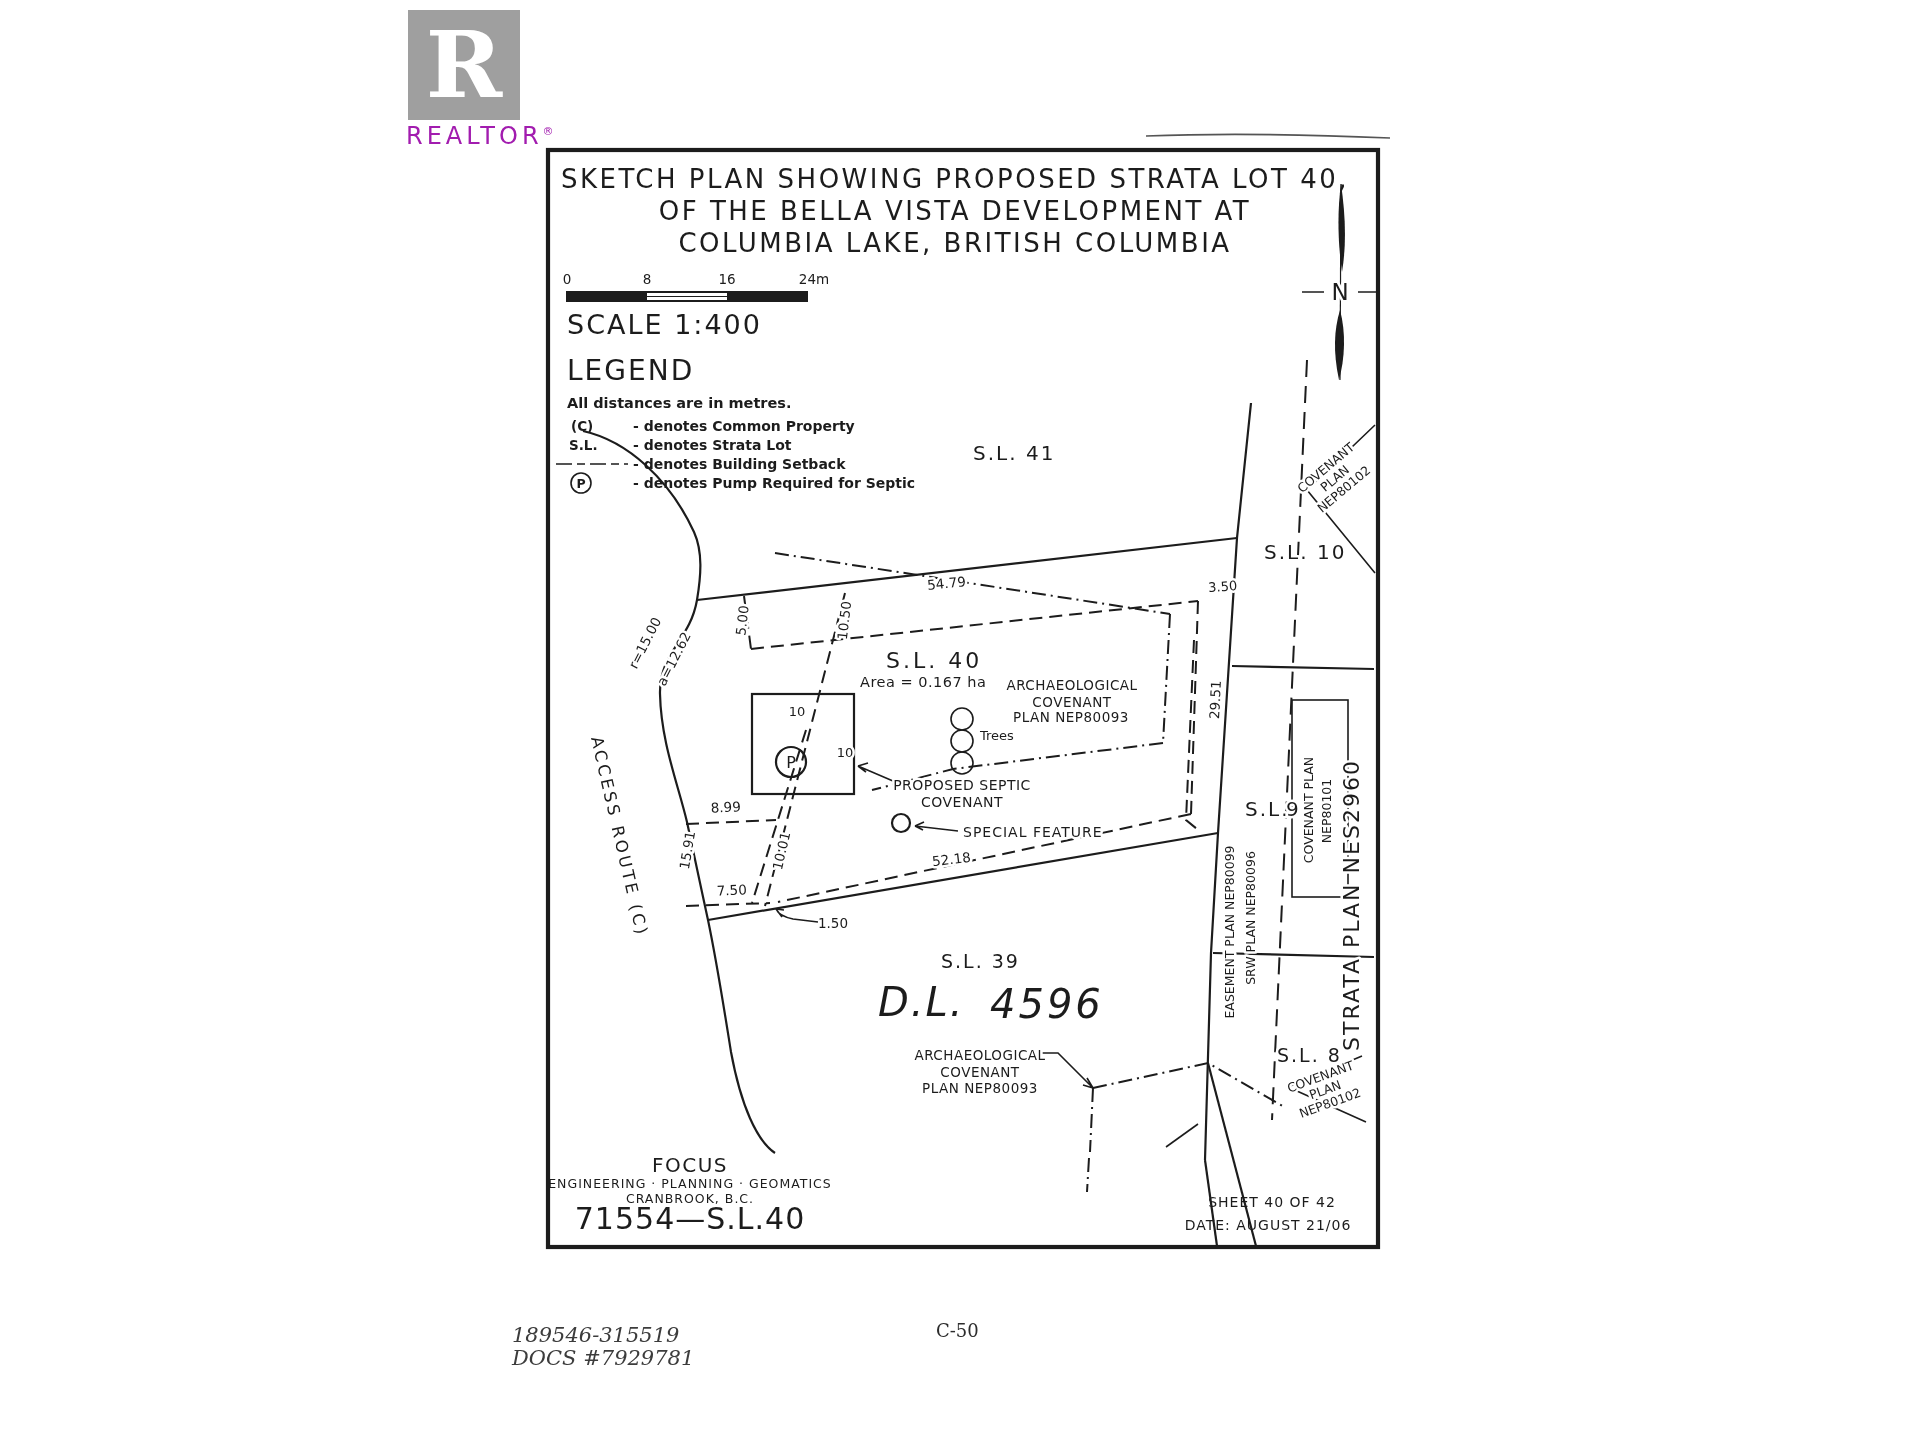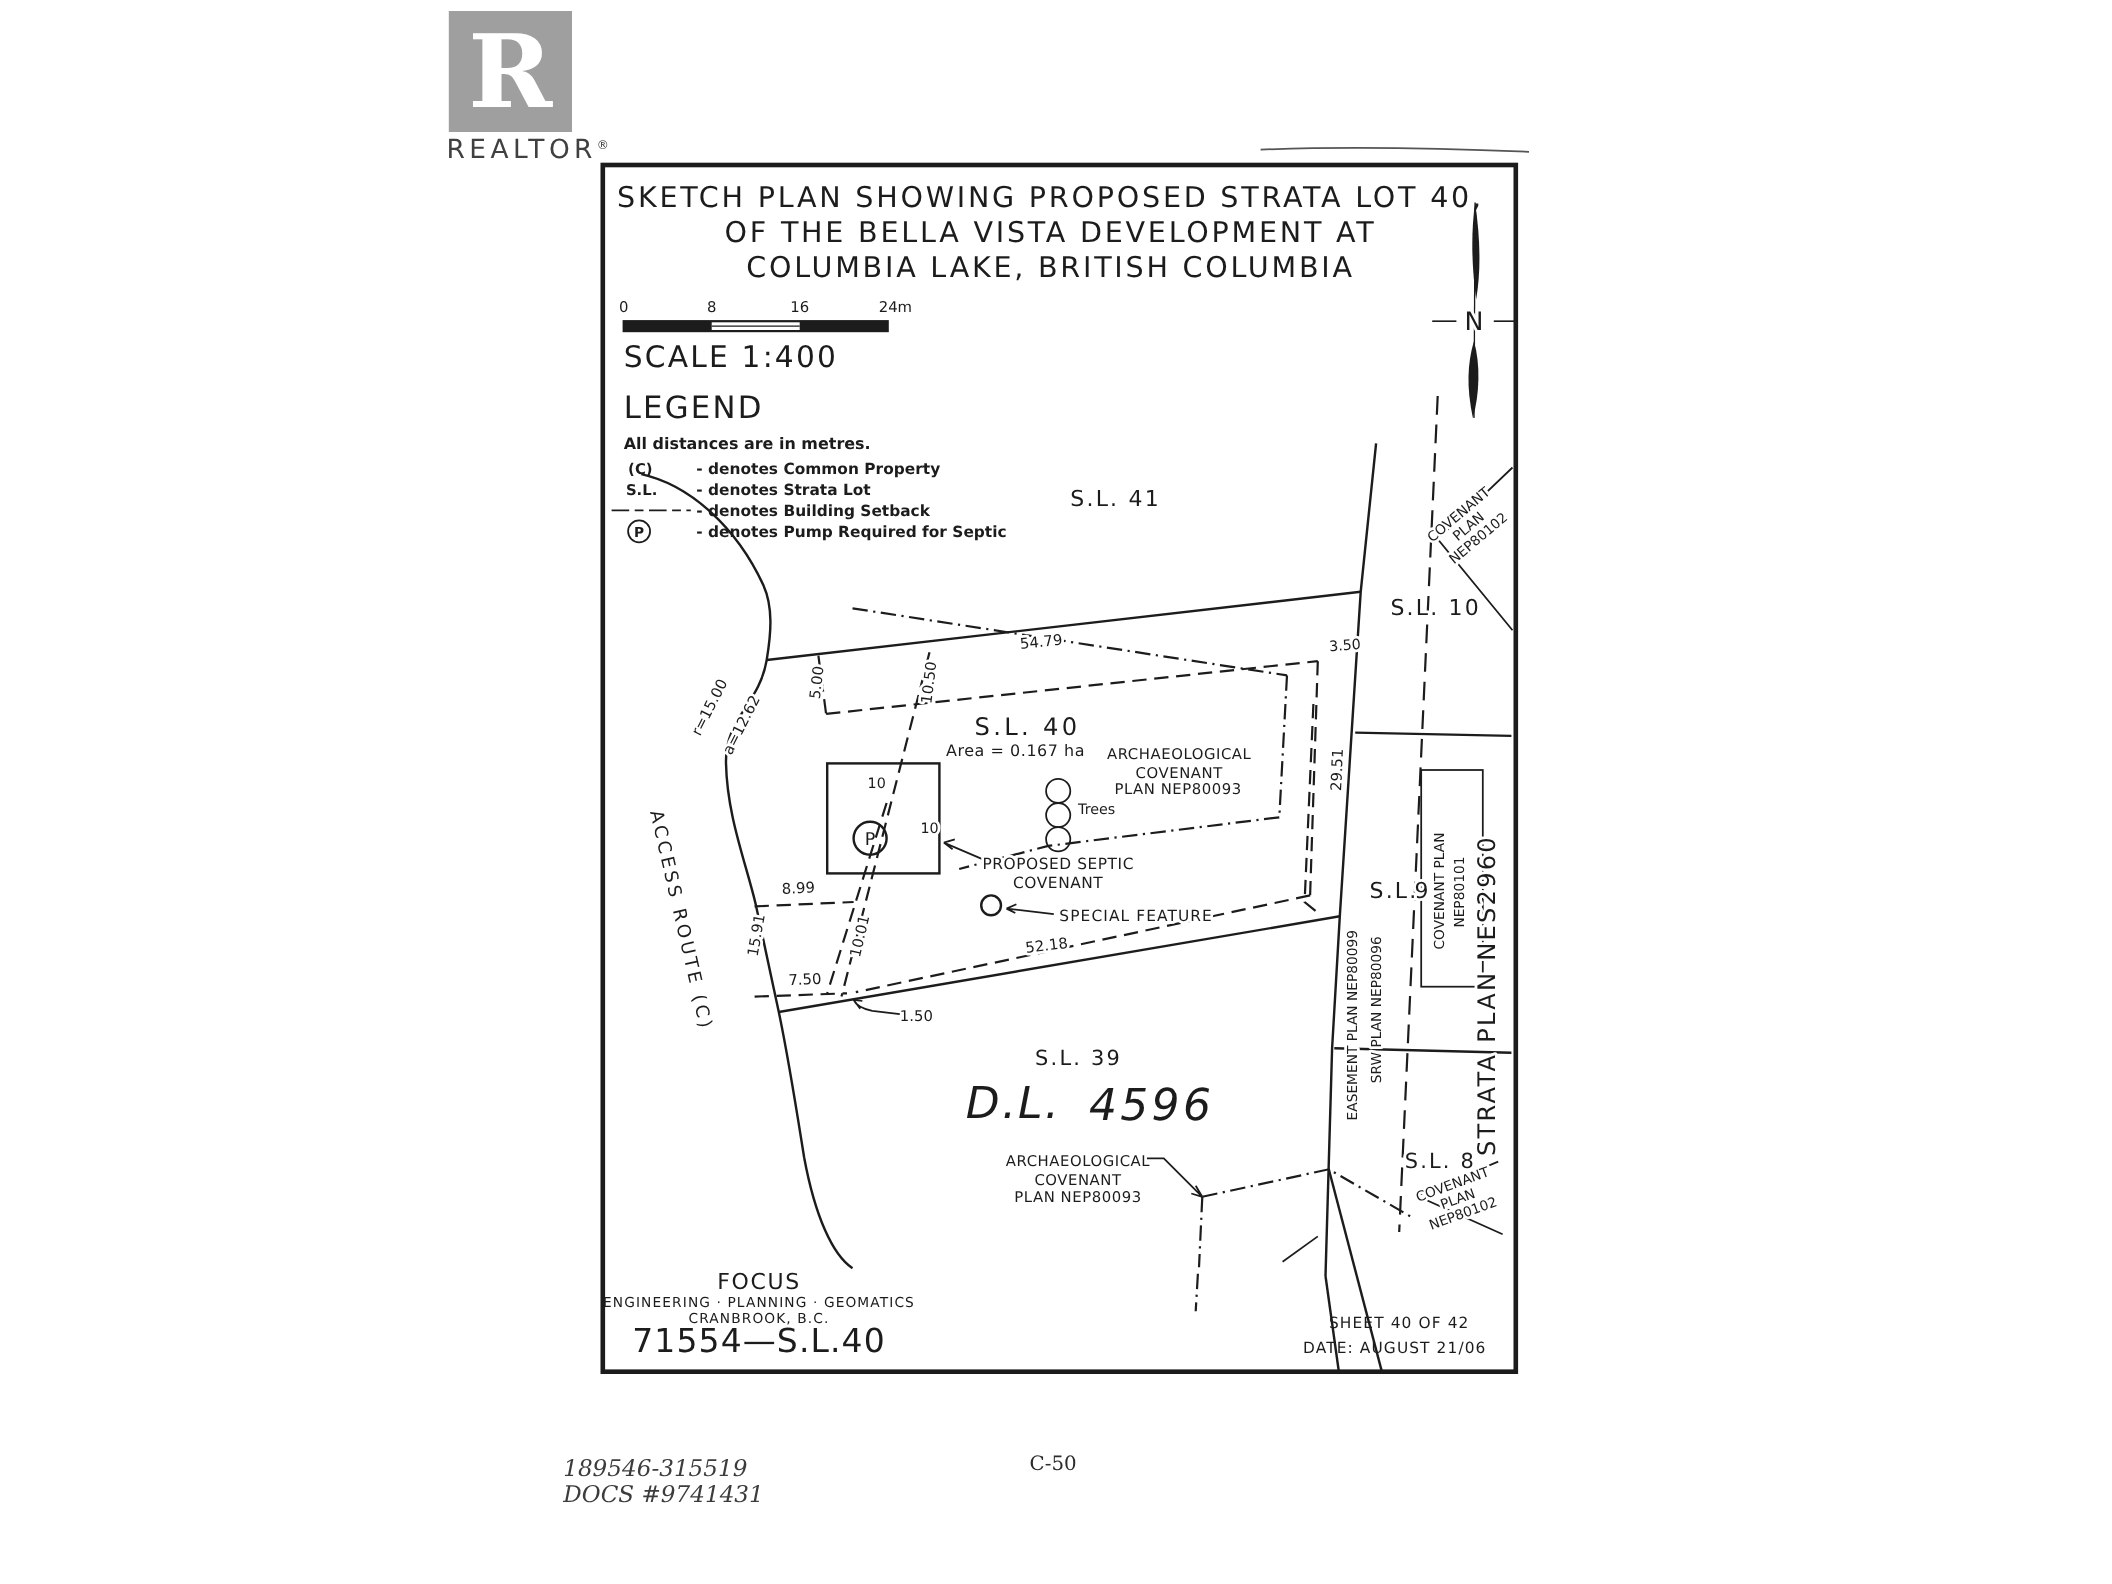--- a/index.html
+++ b/index.html
@@ -2,21 +2,21 @@
 <html><head>
 <meta charset="utf-8">
 <style>
   html,body{margin:0;padding:0;background:#ffffff;}
   .page{position:relative;width:1920px;height:1440px;background:#ffffff;overflow:hidden;
         font-family:"DejaVu Sans",sans-serif;color:#1c1c1c;}
   
   .logo-box{position:absolute;left:408px;top:10px;width:112px;height:110px;background:#9f9f9f;
             display:flex;align-items:center;justify-content:center;}
   .logo-r{font-family:"DejaVu Serif",serif;font-weight:bold;font-size:92px;color:#ffffff;line-height:1;}
-  .logo-word{position:absolute;left:406px;top:122px;width:140px;color:#404040;
+  .logo-word{position:absolute;left:406px;top:122px;width:140px;color:#a21caf;
              font-size:24px;letter-spacing:4px;font-family:"DejaVu Sans",sans-serif;}
   .logo-reg{font-size:11px;vertical-align:super;letter-spacing:0;}
   
   .refs{position:absolute;left:512px;top:1324px;font-family:"DejaVu Serif",serif;
         font-style:italic;font-size:21px;line-height:23px;color:#3c3c3c;}
   .pagecode{position:absolute;left:936px;top:1320px;font-family:"DejaVu Serif",serif;
             font-size:18px;color:#2c2c2c;}
   
   svg{position:absolute;left:0;top:0;}
   .t{font-family:"DejaVu Sans",sans-serif;fill:#1c1c1c;}
@@ -244,17 +244,17 @@
       <text class="t" x="690" y="1229" text-anchor="middle" font-size="30" letter-spacing="1">71554—S.L.40</text>
     </g>
     <g>
       <text class="t" x="1272" y="1207" text-anchor="middle" font-size="14" letter-spacing="1">SHEET 40 OF 42</text>
       <text class="t" x="1268" y="1230" text-anchor="middle" font-size="14" letter-spacing="1">DATE: AUGUST 21/06</text>
     </g>
   </svg>
 
   <div class="refs">
     <div>189546-315519</div>
-    <div>DOCS #9741431</div>
+    <div>DOCS #7929781</div>
   </div>
   <div class="pagecode">C-50</div>
 
 </div>
 
 </body></html>

